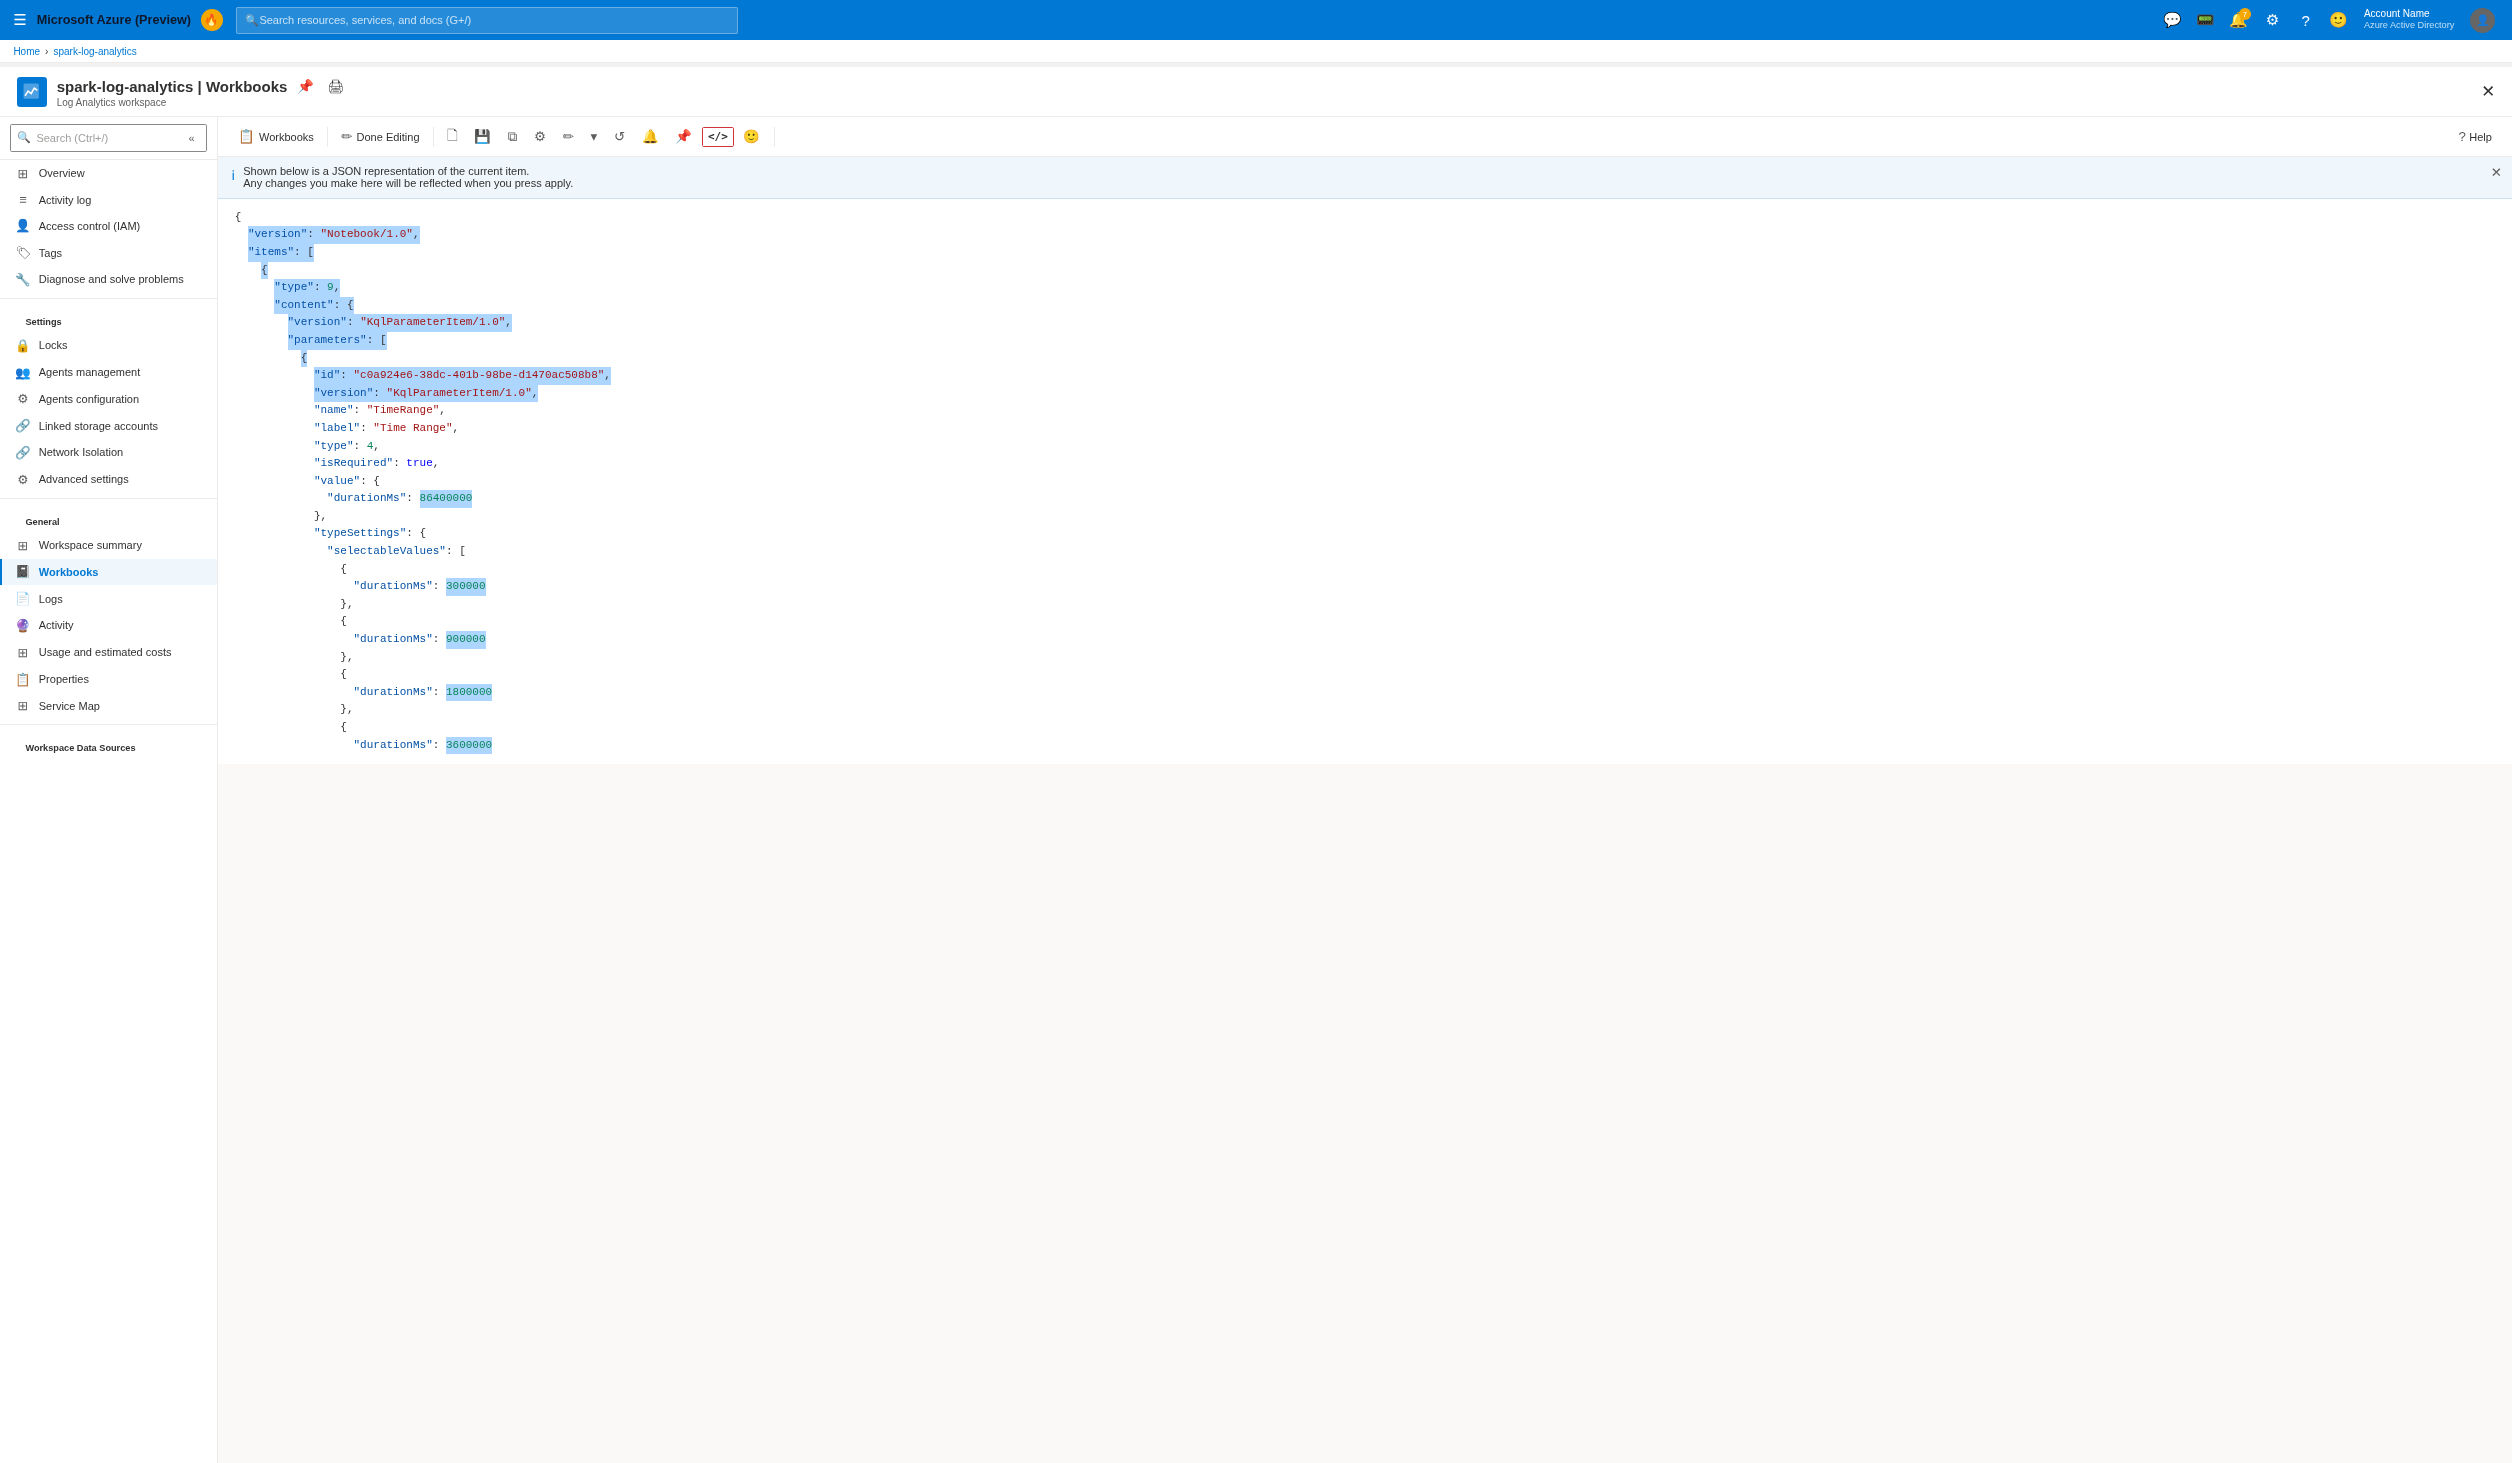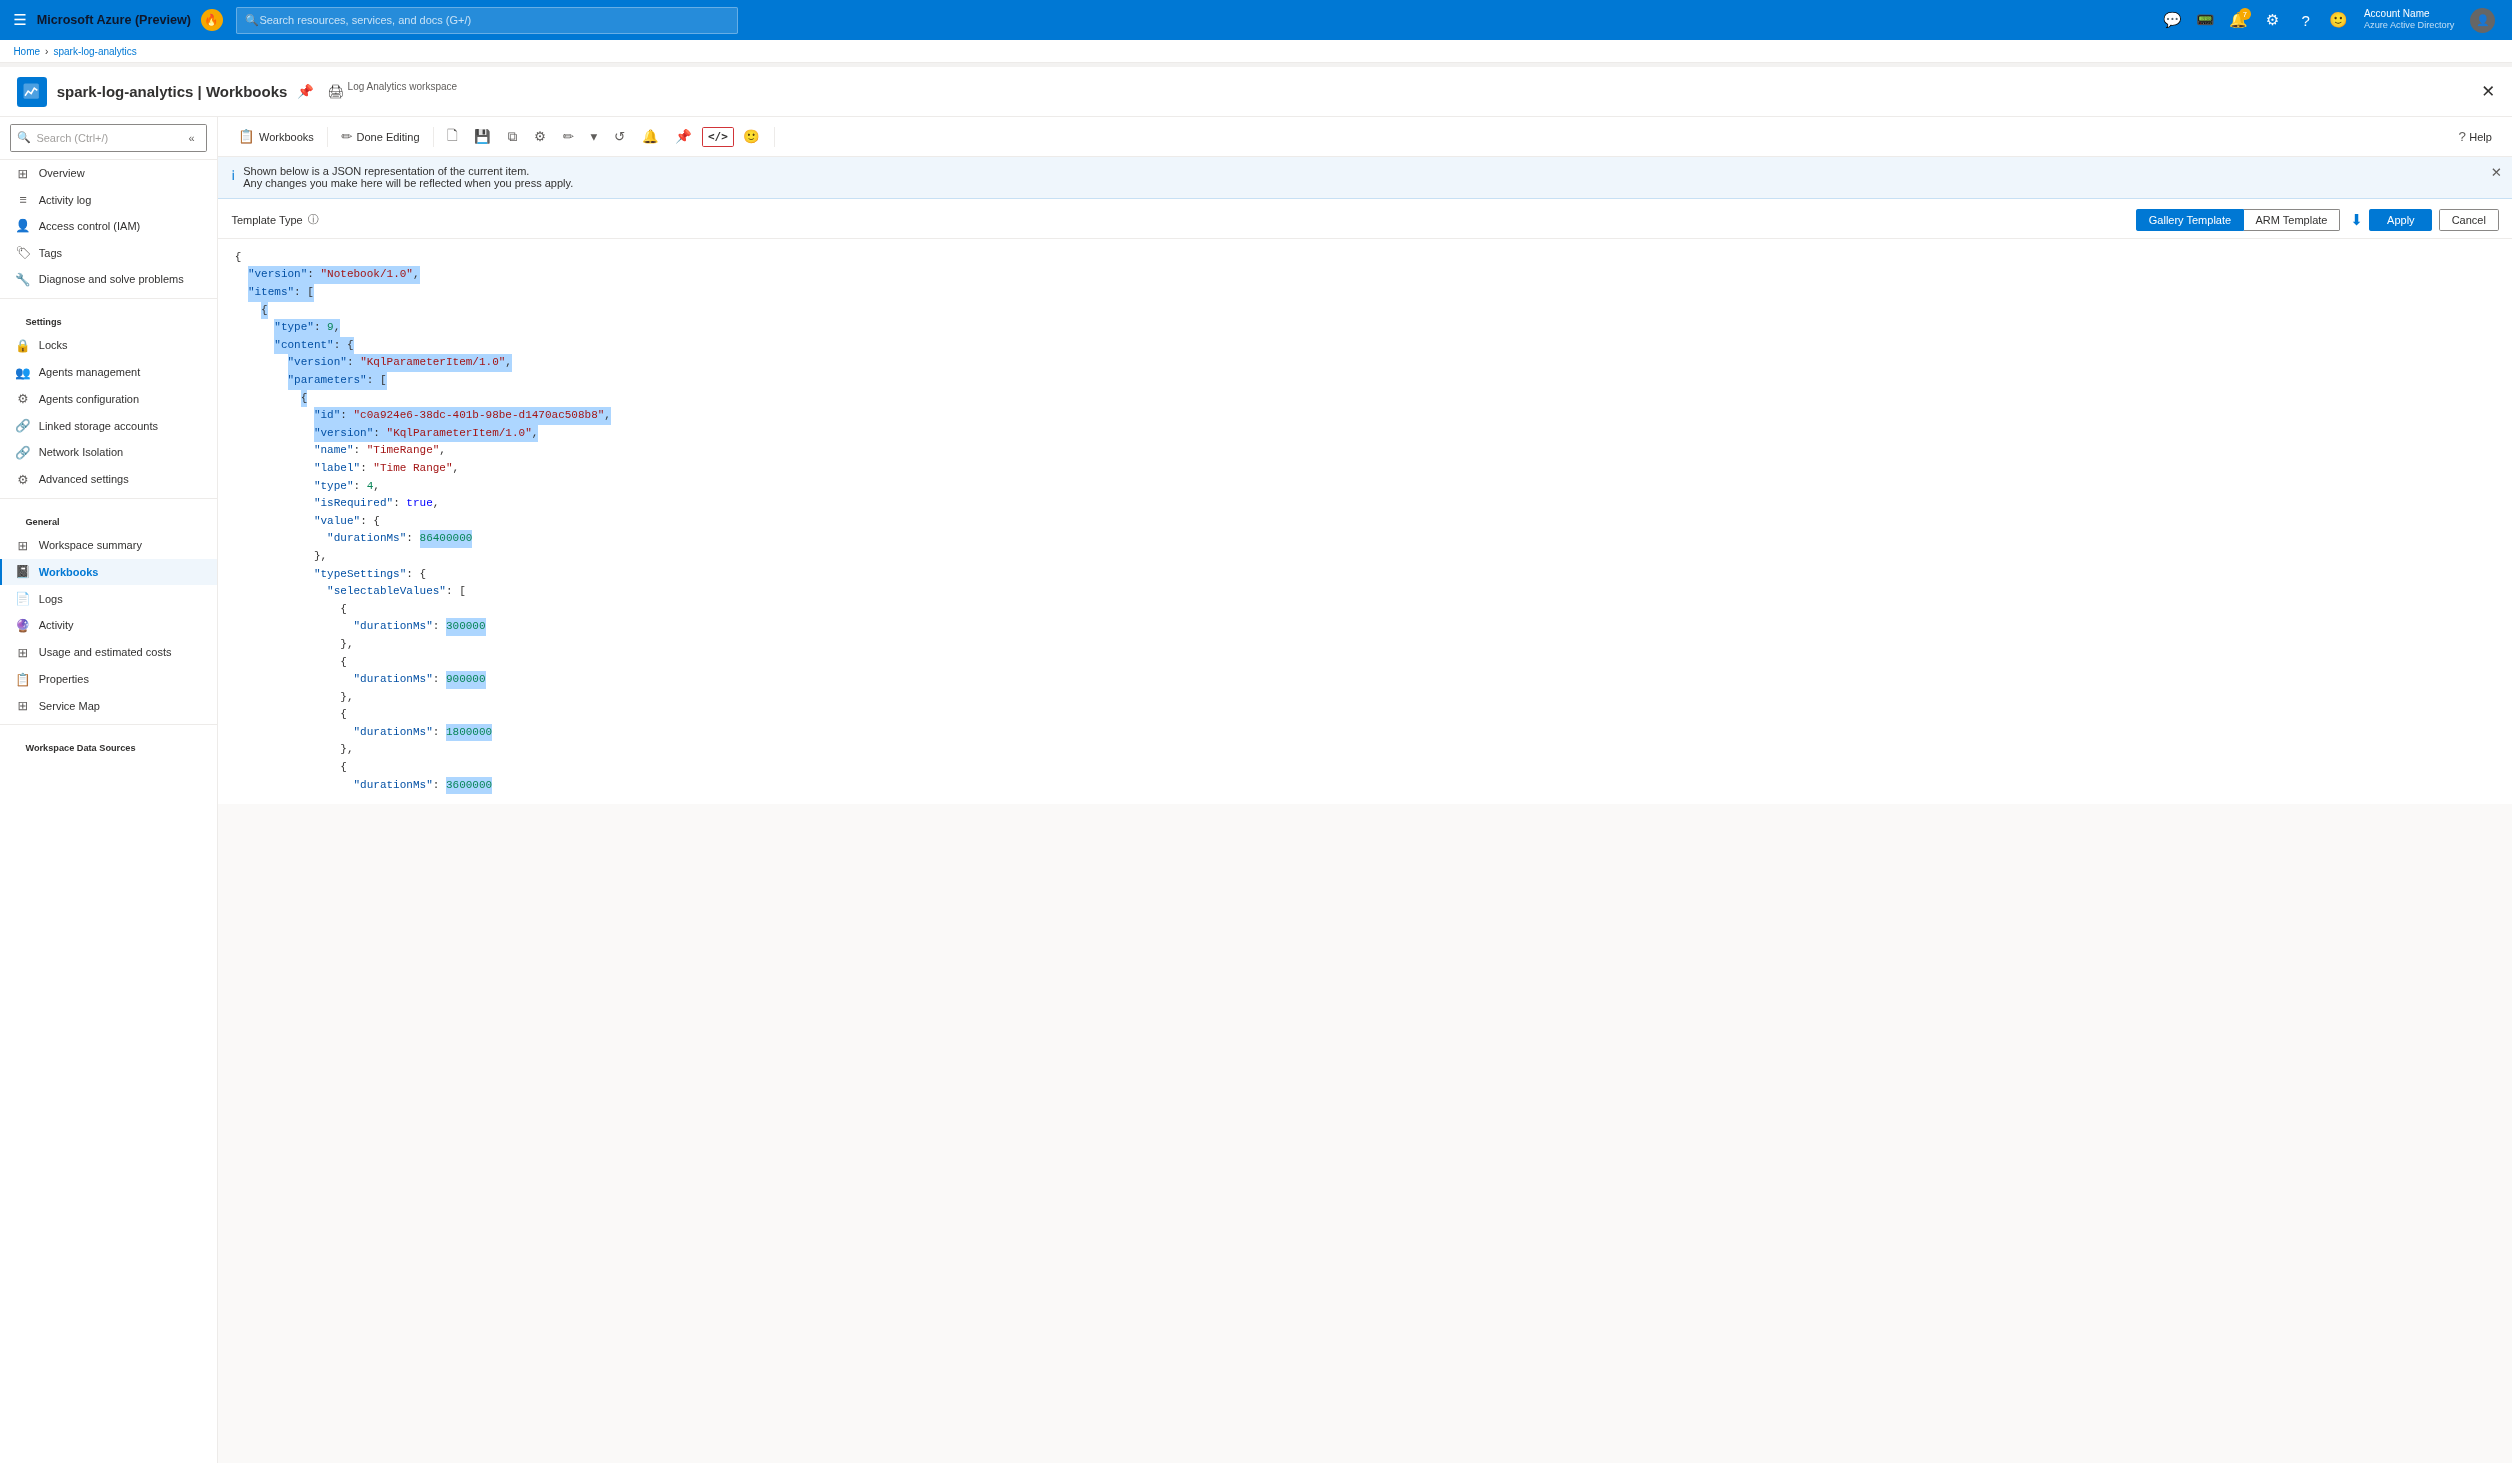--- a/index.html
+++ b/index.html
@@ -25,21 +25,21 @@
 
     
     .breadcrumb { height: 23px; background: white; display: flex; align-items: center; padding: 0 13.4px; gap: 5px; font-size: 10px; color: #0078d4; border-bottom: 0.8px solid #edebe9; position: fixed; top: 40px; left: 0; right: 0; z-index: 99; }
     .breadcrumb span { color: #323130; }
     .breadcrumb a { color: #0078d4; text-decoration: none; cursor: pointer; }
 
     
     .resource-header { position: fixed; top: 67px; left: 0; right: 0; z-index: 98; background: white; border-bottom: 0.8px solid #edebe9; height: 50px; display: flex; align-items: center; padding: 0 16.7px; gap: 10px; }
     .resource-icon { width: 30px; height: 30px; background: #0078d4; border-radius: 3.3px; display: flex; align-items: center; justify-content: center; }
     .resource-icon svg { width: 18.4px; height: 18.4px; fill: white; }
-    .resource-title-block { display: flex; flex-direction: row; }
+    .resource-title-block { display: flex; flex-direction: column; }
     .resource-title { font-size: 15px; font-weight: 600; color: #323130; display: flex; align-items: center; gap: 6.7px; }
     .resource-subtitle { font-size: 10px; color: #605e5c; }
     .resource-action-btn { background: none; border: none; cursor: pointer; font-size: 13.4px; color: #323130; padding: 3.3px; }
     .close-btn-header { margin-left: auto; background: none; border: none; font-size: 16.7px; cursor: pointer; color: #323130; }
 
     
     .main-layout { display: flex; position: fixed; top: 117px; left: 0; right: 0; bottom: 0; }
 
     
     .sidebar { width: 218px; background: white; border-right: 0.8px solid #edebe9; display: flex; flex-direction: column; overflow-y: auto; flex-shrink: 0; }
@@ -316,37 +316,20 @@
 
       <div class="info-banner">
         <span class="info-icon">ℹ</span>
         <div>
           <div>Shown below is a JSON representation of the current item.</div>
           <div>Any changes you make here will be reflected when you press apply.</div>
         </div>
         <button class="info-close">✕</button>
       </div>
 
-      <div class="template-selector">
-        <div class="template-label">
-          <span>Template Type</span>
-          <span style="color: #605e5c; cursor: pointer;">ⓘ</span>
-        </div>
-        <div style="display: flex; align-items: center; gap: 10px;">
-          <div class="template-tabs">
-            <button class="template-tab active">Gallery Template</button>
-            <button class="template-tab">ARM Template</button>
-          </div>
-          <div class="template-actions">
-            <button class="btn-download" title="Download">⬇</button>
-            <button class="btn-apply">Apply</button>
-            <button class="btn-cancel">Cancel</button>
-          </div>
-        </div>
-      </div>
 
       <div class="json-editor">
         <span class="json-line hl-brace">{</span>
         <span class="json-line">  <span class="hl-selected"><span class="hl-key">"version"</span>: <span class="hl-string">"Notebook/1.0"</span>,</span></span>
         <span class="json-line">  <span class="hl-selected"><span class="hl-key">"items"</span>: [</span></span>
         <span class="json-line">    <span class="hl-selected">{</span></span>
         <span class="json-line">      <span class="hl-selected"><span class="hl-key">"type"</span>: <span class="hl-number">9</span>,</span></span>
         <span class="json-line">      <span class="hl-selected"><span class="hl-key">"content"</span>: {</span></span>
         <span class="json-line">        <span class="hl-selected"><span class="hl-key">"version"</span>: <span class="hl-string">"KqlParameterItem/1.0"</span>,</span></span>
         <span class="json-line">        <span class="hl-selected"><span class="hl-key">"parameters"</span>: [</span></span>

